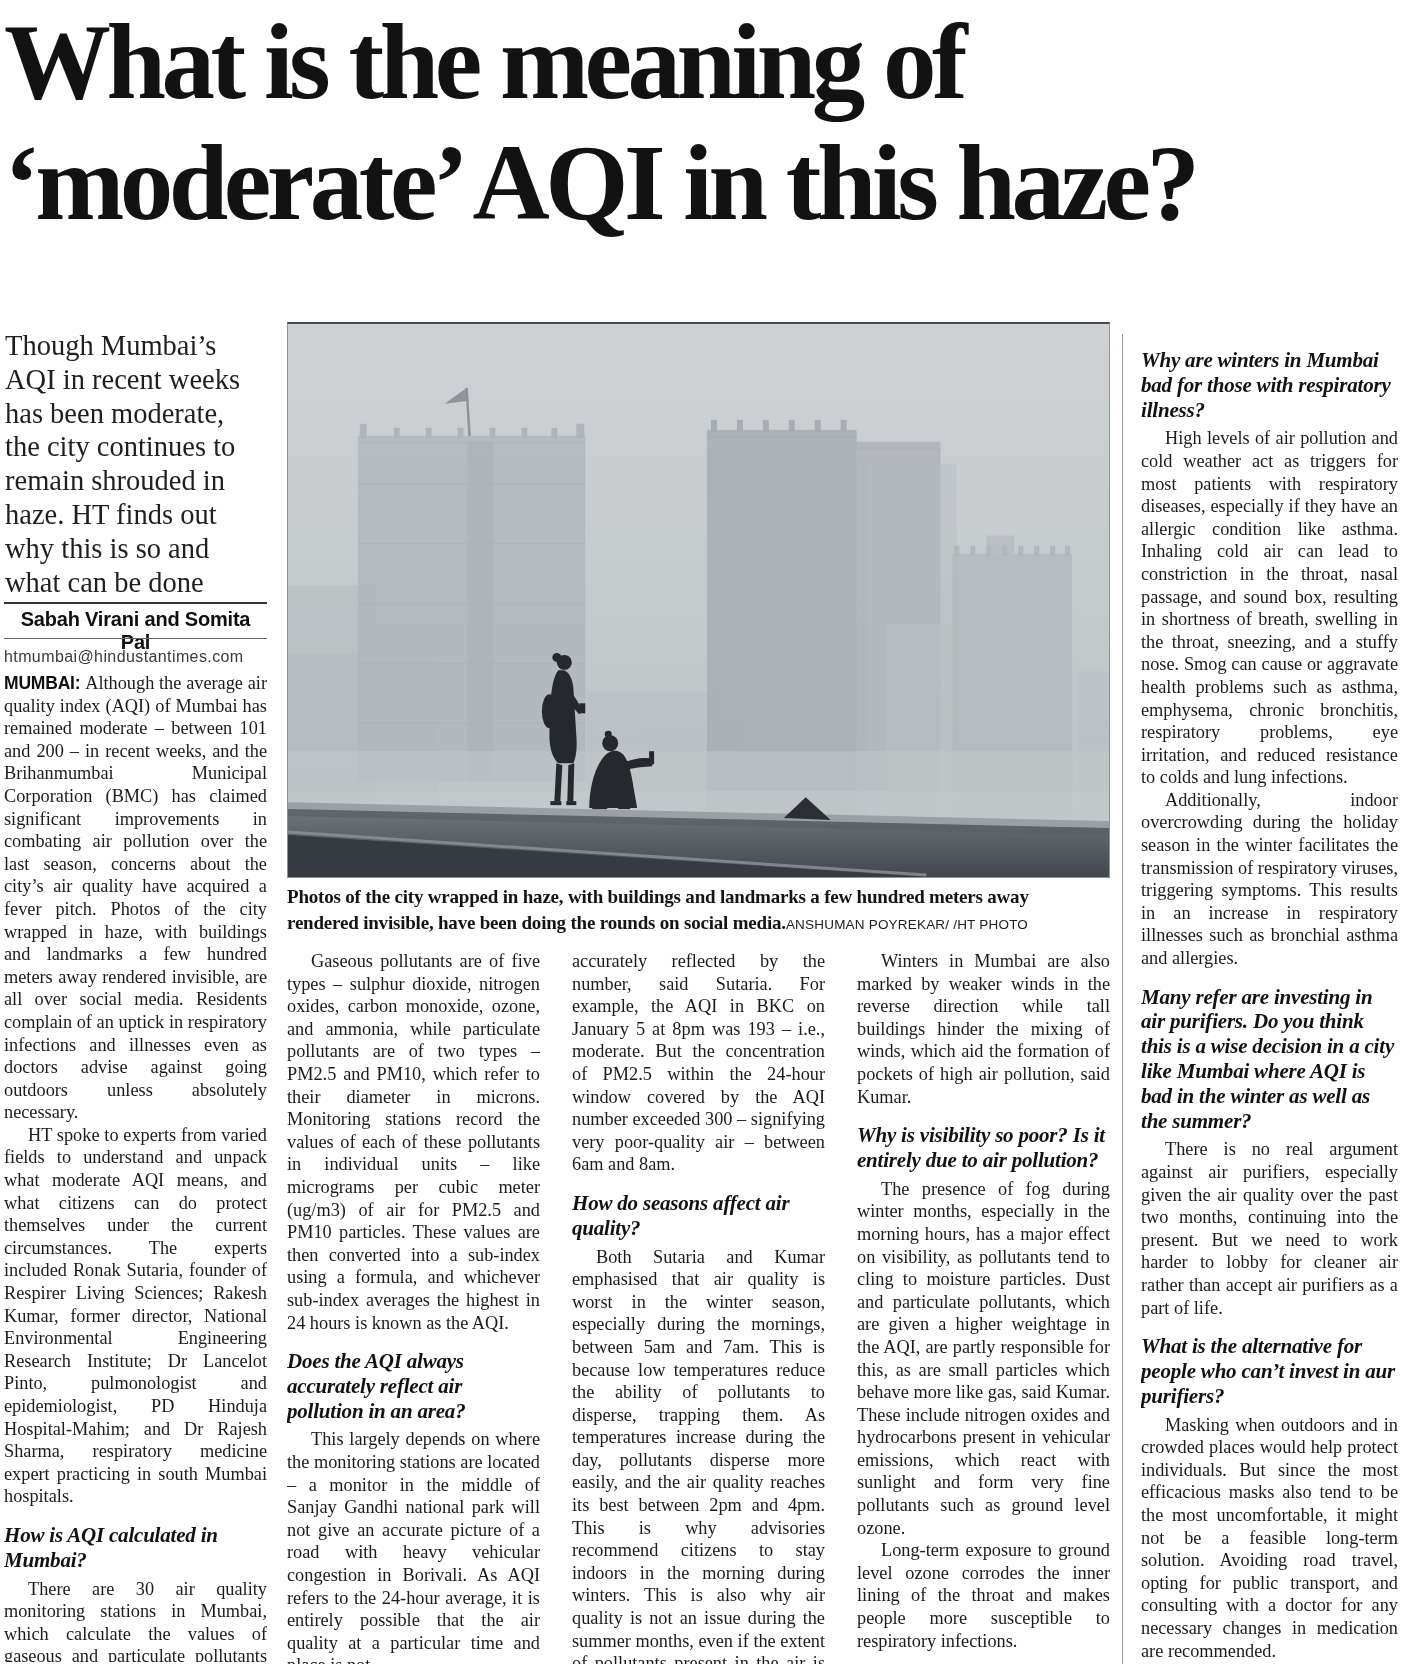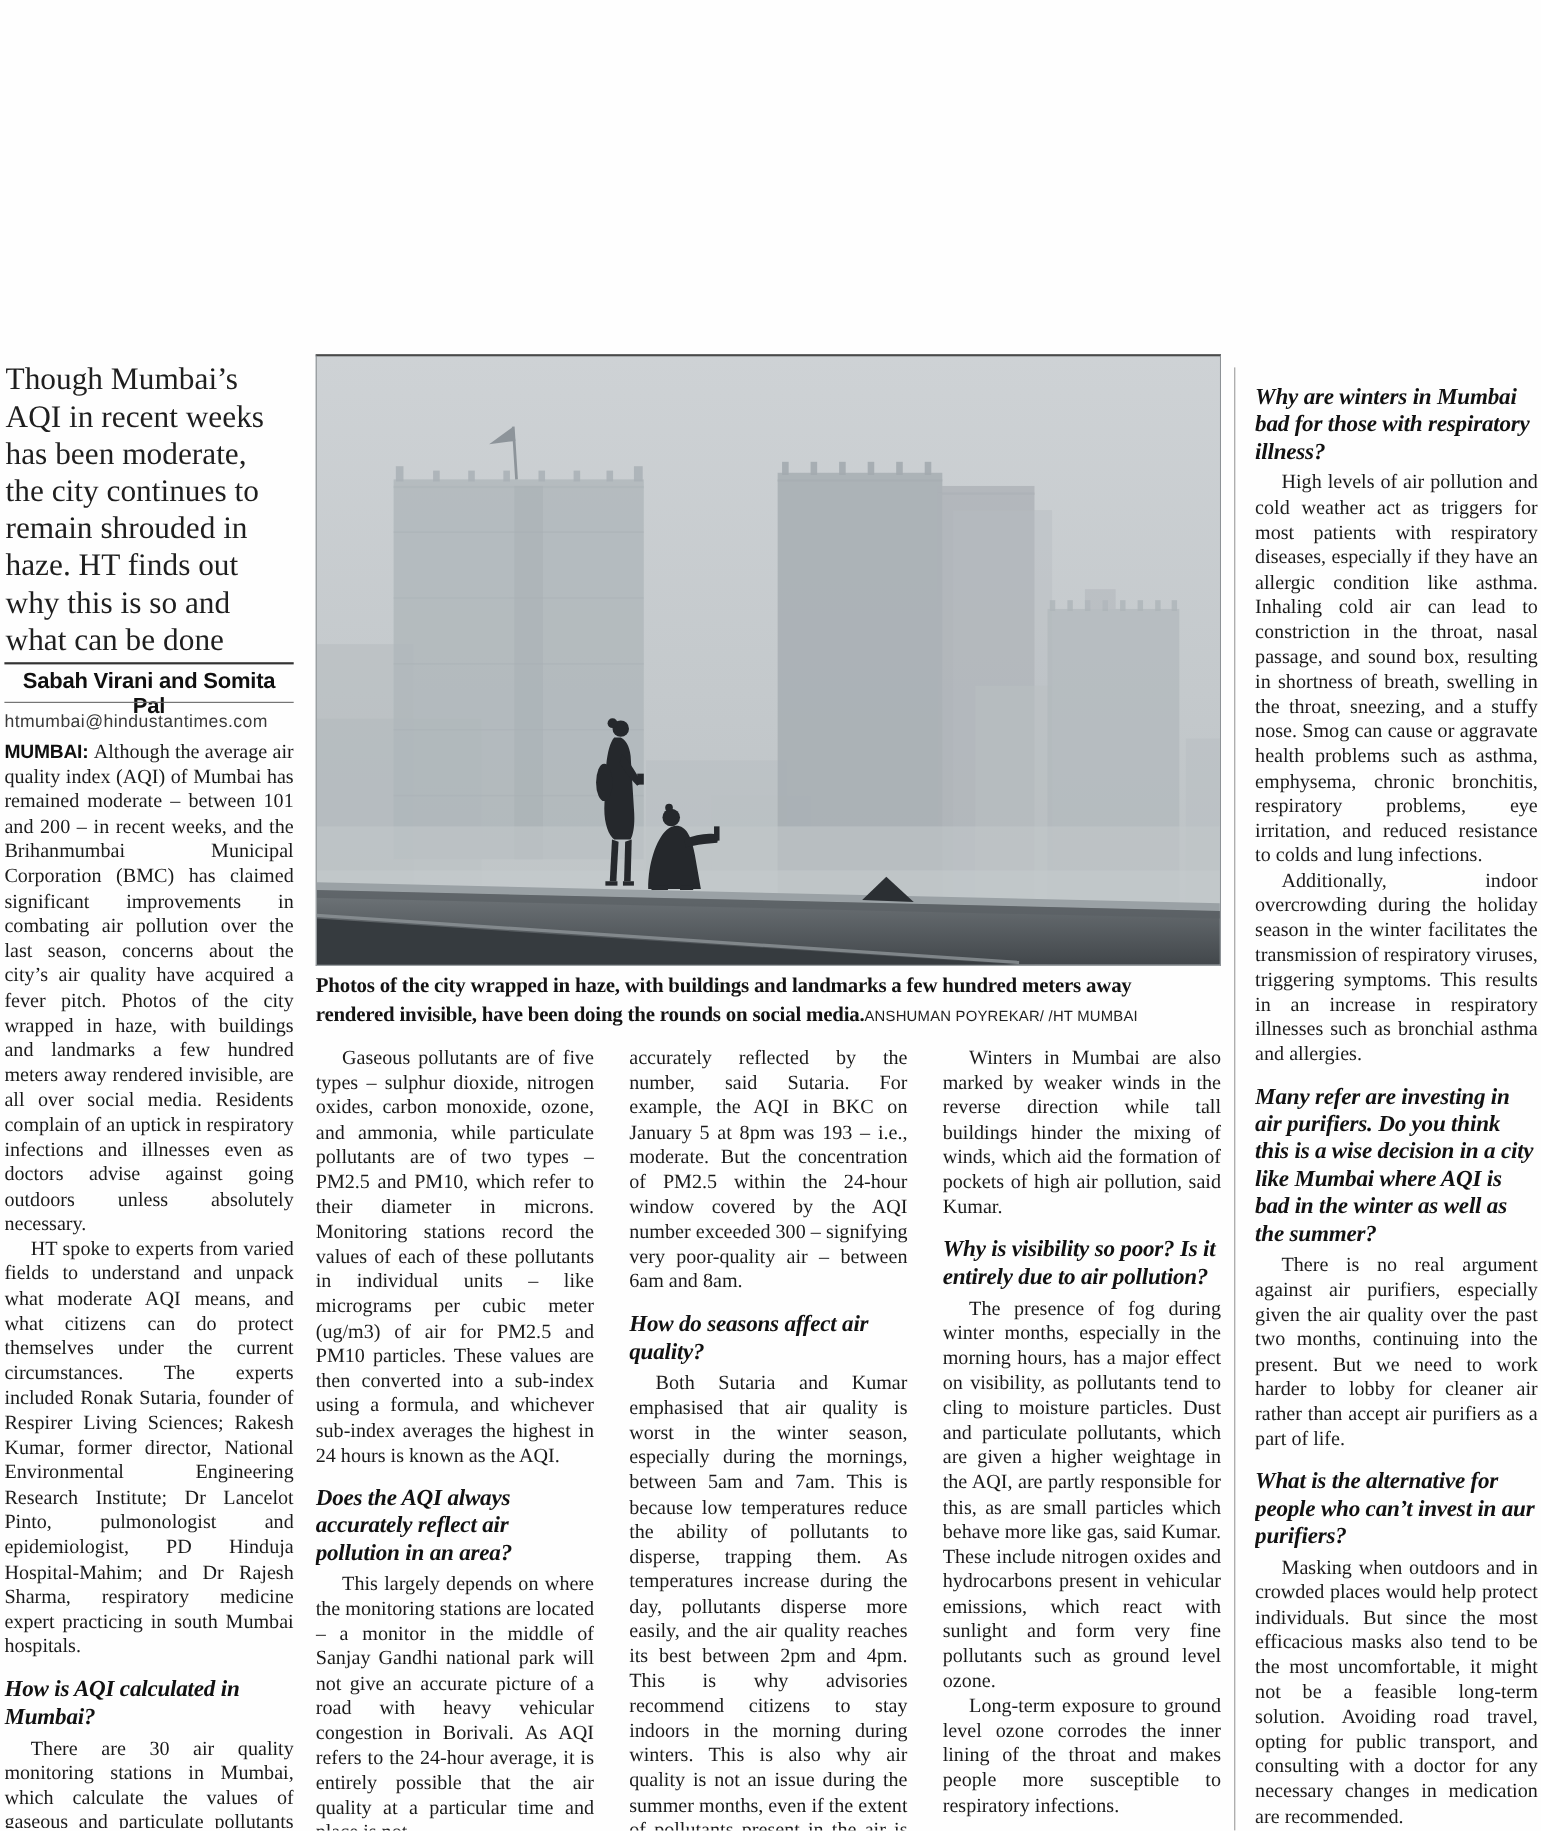--- a/index.html
+++ b/index.html
@@ -66,20 +66,24 @@
   .credit{
     font-family:"Liberation Sans",sans-serif;font-weight:normal;
     font-size:13.5px;color:#222;letter-spacing:0.2px;white-space:nowrap;
   }
 </style>
 </head>
 <body>
 
 <div class="page">
 
+  <div class="headline">
+    <div class="hl-line">What is the meaning of</div>
+    <div class="hl-line">‘moderate’ AQI in this haze?</div>
+  </div>
 
   <div class="standfirst">Though Mumbai’s
 AQI in recent weeks
 has been moderate,
 the city continues to
 remain shrouded in
 haze. HT finds out
 why this is so and
 what can be done</div>
 
@@ -199,21 +203,21 @@
       </g>
 
       <path d="M497,495 L519,474 L544,497 Z" fill="#2b2f33"></path>
     </svg>
   </div>
 
   <div class="caption">
     <div>Photos of the city wrapped in haze, with buildings and landmarks a few hundred meters away</div>
     <div class="caption-row">
       <span>rendered invisible, have been doing the rounds on social media.</span>
-      <span class="credit">ANSHUMAN POYREKAR/ /HT MUMBAI</span>
+      <span class="credit">ANSHUMAN POYREKAR/ /HT PHOTO</span>
     </div>
   </div>
 
   <div id="col-left" class="body-col">
       <div class="para lead"><span class="lead-label">MUMBAI: </span>Although the average air quality index (AQI) of Mumbai has remained moderate – between 101 and 200 – in recent weeks, and the Brihanmumbai Municipal Corporation (BMC) has claimed significant improvements in combating air pollution over the last season, concerns about the city’s air quality have acquired a fever pitch. Photos of the city wrapped in haze, with buildings and landmarks a few hundred meters away rendered invisible, are all over social media. Residents complain of an uptick in respiratory infections and illnesses even as doctors advise against going outdoors unless absolutely necessary.</div>
       <div class="para">HT spoke to experts from varied fields to understand and unpack what moderate AQI means, and what citizens can do protect themselves under the current circumstances. The experts included Ronak Sutaria, founder of Respirer Living Sciences; Rakesh Kumar, former director, National Environmental Engineering Research Institute; Dr Lancelot Pinto, pulmonologist and epidemiologist, PD Hinduja Hospital-Mahim; and Dr Rajesh Sharma, respiratory medicine expert practicing in south Mumbai hospitals.</div>
       <div class="qhead">How is AQI calculated in Mumbai?</div>
       <div class="para">There are 30 air quality monitoring stations in Mumbai, which calculate the values of gaseous and particulate pollutants at 15-minute intervals.</div>
     </div>
   <div id="col-2" class="body-col">

